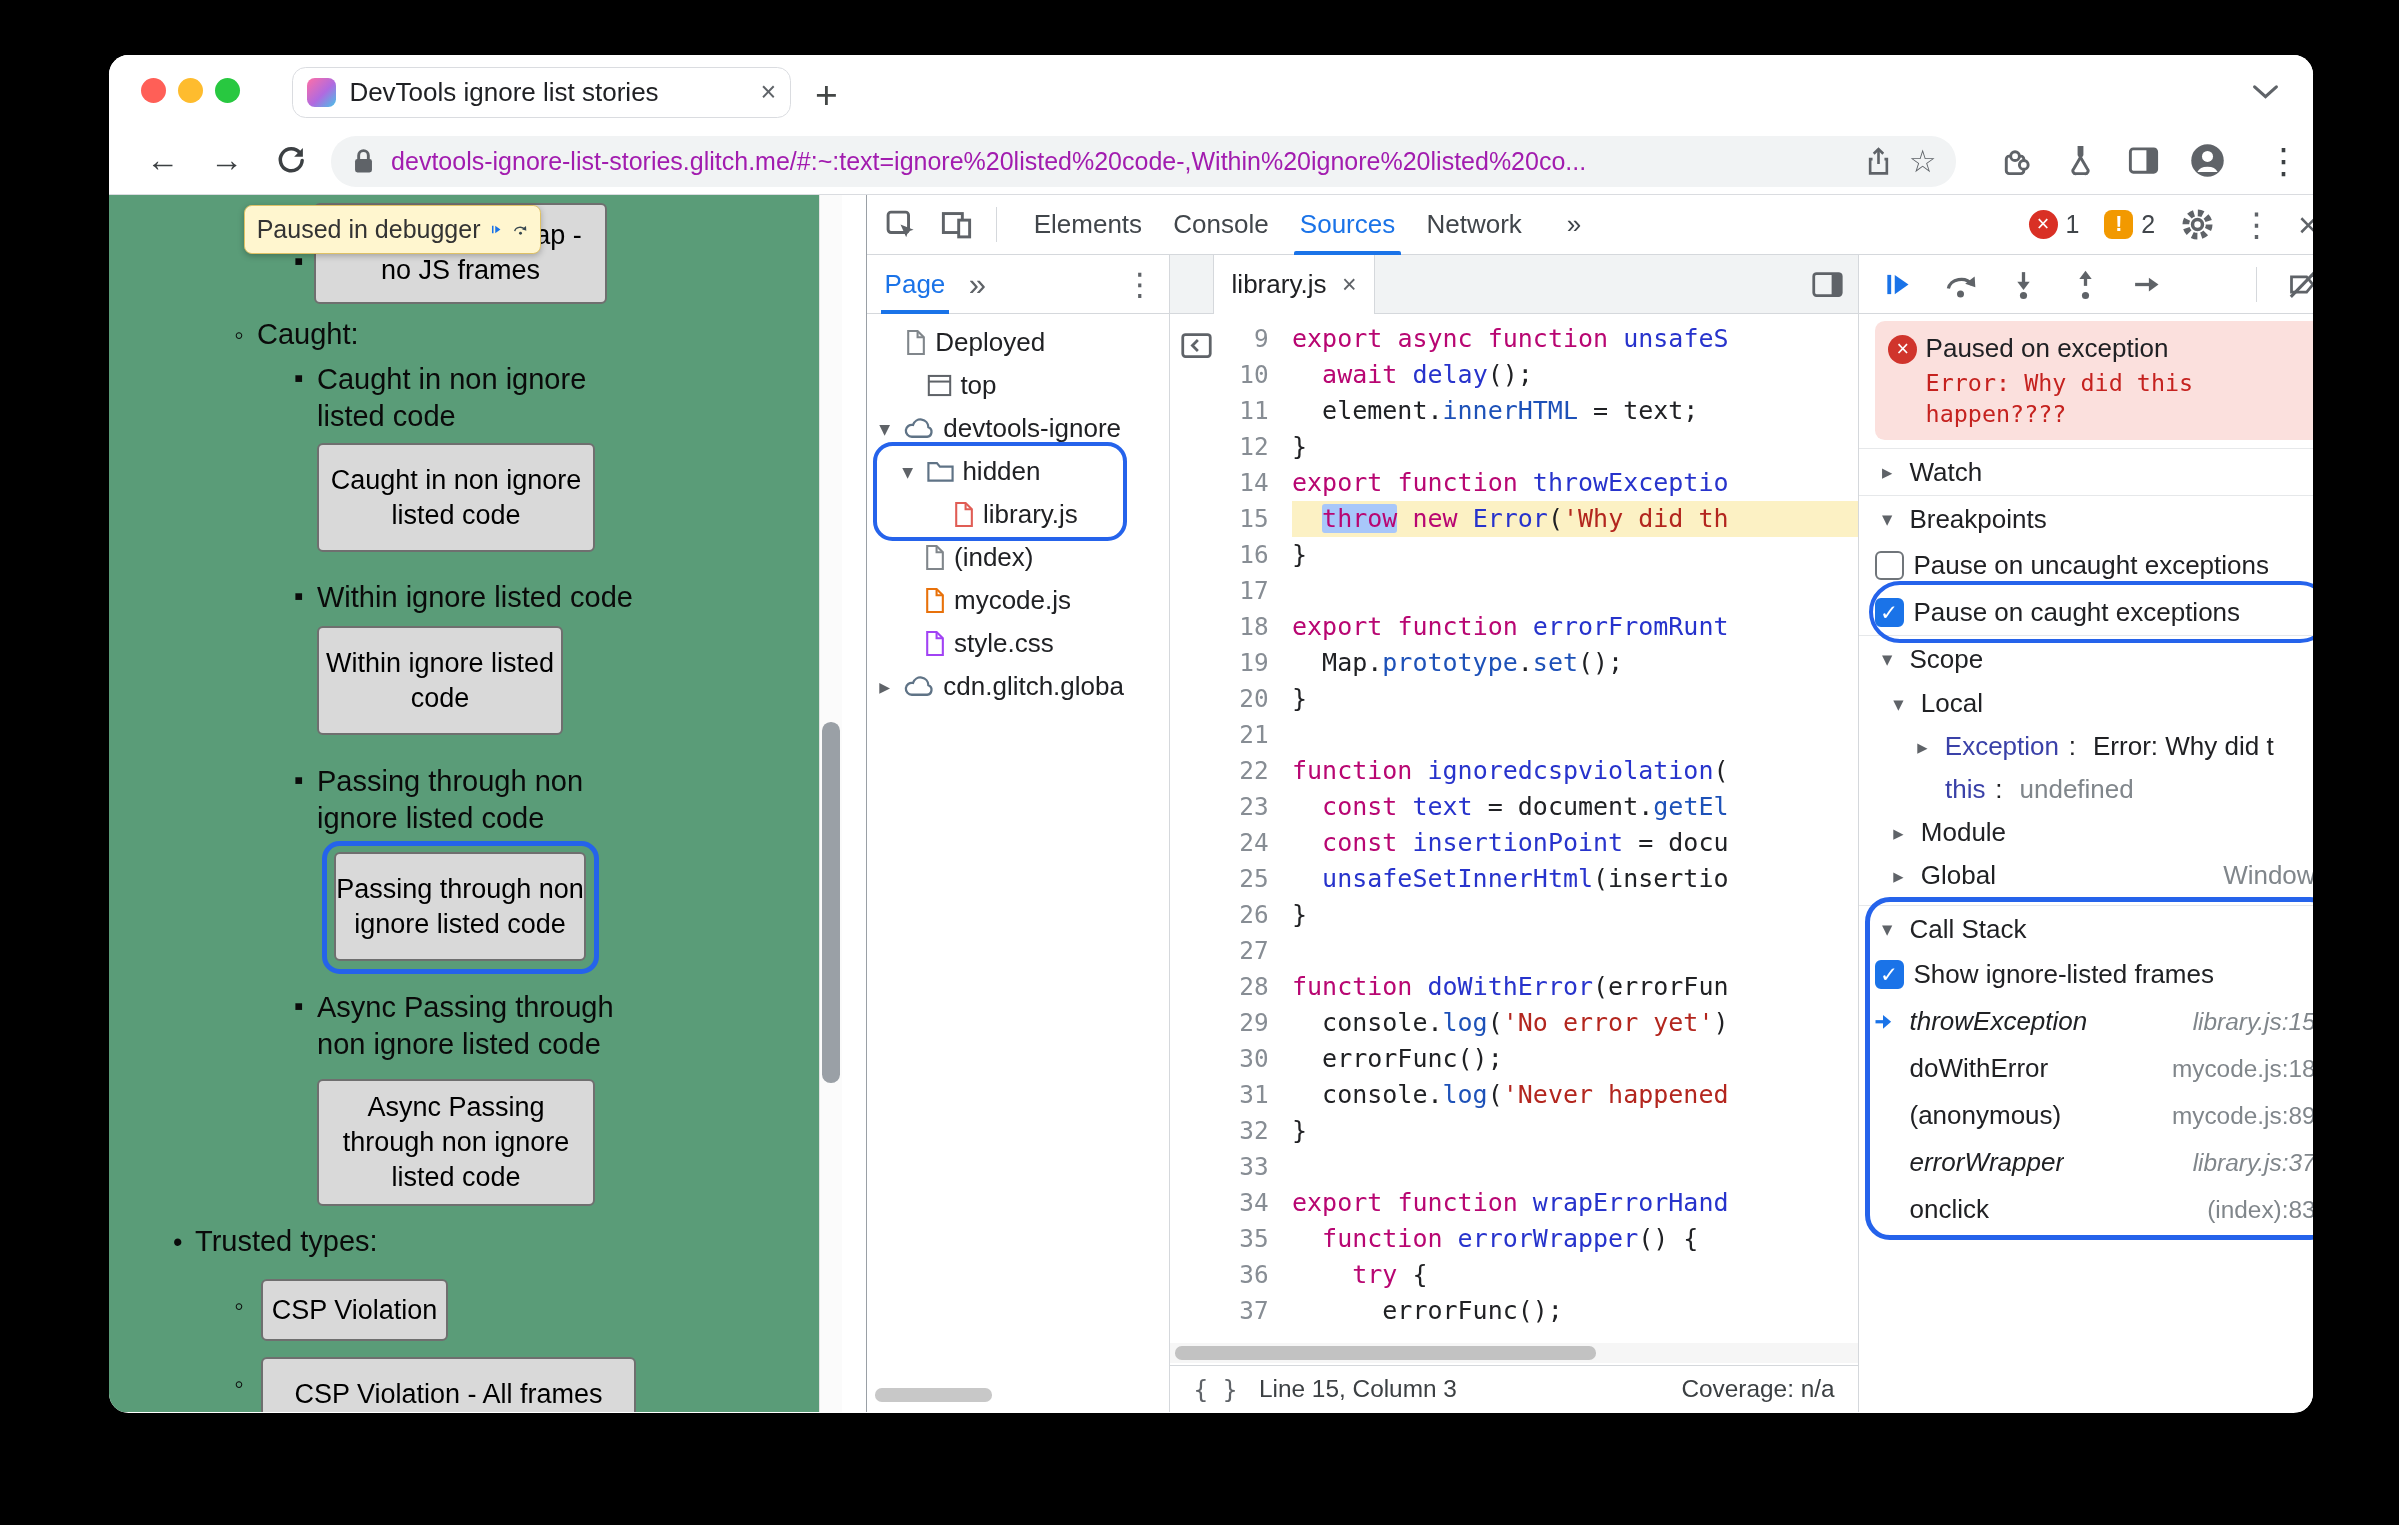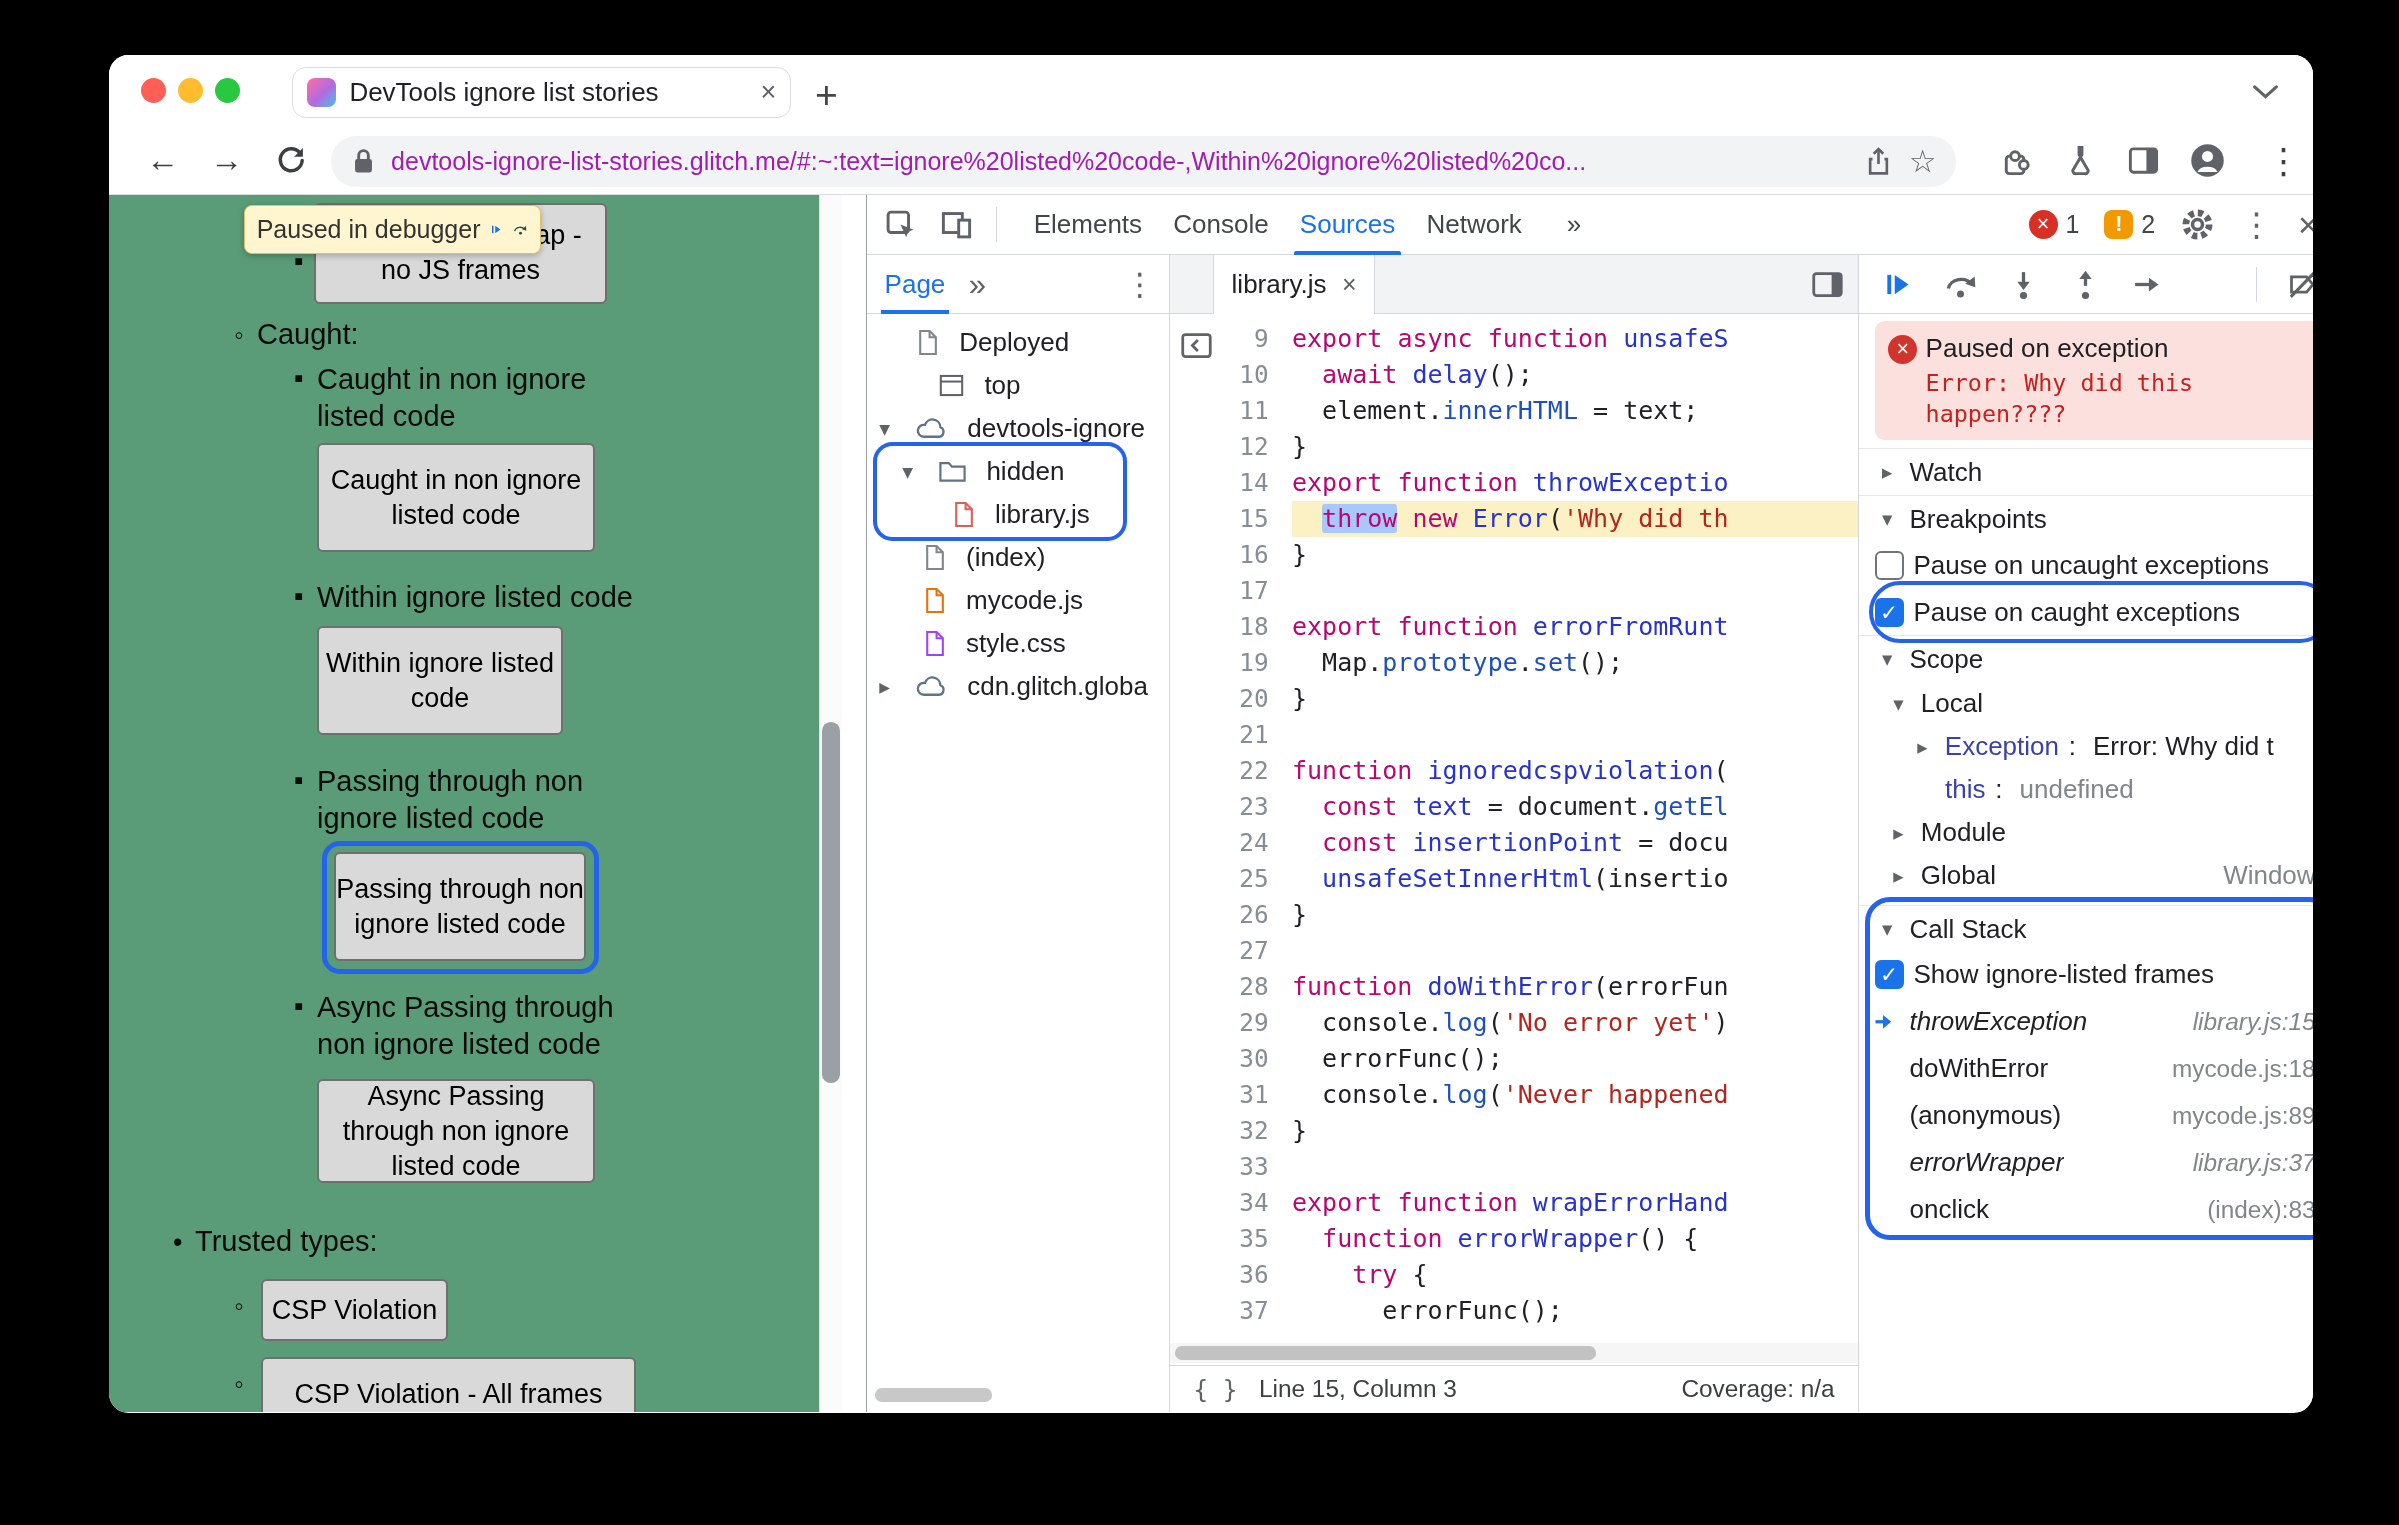--- a/index.html
+++ b/index.html
@@ -43,21 +43,21 @@
   .badge { display:flex; align-items:center; gap:7.8px; font-size:25px; color:#41464b; }
   .badge .err { width:29px; height:29px; border-radius:50%; background:#d93025; color:#fff; font-size:21.5px; display:flex; align-items:center; justify-content:center; }
   .badge .warn { width:29px; height:29px; border-radius:7.8px; background:#f29900; color:#fff; font-size:21.5px; font-weight:bold; display:flex; align-items:center; justify-content:center; }
   .gly { color:#5f6368; font-size:31px; line-height:1; }
 
   .nav-pane { position:absolute; left:0; top:60px; width:303px; height:1157px; border-right:1px solid #d5d8dc; overflow:hidden; }
   .pane-hdr { position:absolute; left:0; top:0; width:100%; height:59px; border-bottom:1px solid #d5d8dc; display:flex; align-items:center; padding:0 13.7px; gap:19.5px; }
   .pagetab { color:#1a73e8; font-size:26px; position:relative; height:59px; display:flex; align-items:center; padding:0 3.9px; }
   .pagetab::after { content:""; position:absolute; left:0; right:0; bottom:0; height:3.9px; background:#1a73e8; }
   .nav-rows { position:absolute; left:0; top:66px; width:100%; }
-  .nav-row { height:43px; display:flex; align-items:center; gap:19px; font-size:26px; color:#202124; white-space:nowrap; }
+  .nav-row { height:43px; display:flex; align-items:center; gap:7px; font-size:26px; color:#202124; white-space:nowrap; }
   .twisty { width:23.4px; color:#5f6368; font-size:21.5px; text-align:center; }
   .nicon { display:flex; align-items:center; }
   .nav-sb { position:absolute; left:7.8px; top:1133px; width:117px; height:13.7px; background:#c8c8c8; border-radius:6.8px; }
 
   .ed-pane { position:absolute; left:303px; top:60px; width:688px; height:1157px; overflow:hidden; }
   .ed-tabbar { position:absolute; left:0; top:0; width:100%; height:59px; background:#f1f3f4; border-bottom:1px solid #d5d8dc; display:flex; align-items:center; }
   .ed-tab { height:59px; background:#fff; border-right:1px solid #d5d8dc; border-left:1px solid #d5d8dc; margin-left:43px; display:flex; align-items:center; padding:0 17.6px; gap:15.6px; font-size:26px; }
   .code-scroll { position:absolute; left:0; top:66px; width:688px; height:1022px; overflow:hidden; font-family:"DejaVu Sans Mono",monospace; font-size:25px; }
   .code-line { display:flex; height:36px; line-height:36px; }
   .ln { flex:0 0 122px; text-align:right; padding-right:23.4px; color:#878d94; font-size:24.4px; }
@@ -188,21 +188,21 @@
 code</div>
 
     <div class="bullet" style="left:185px;top:570px">▪</div>
     <div class="ptext" style="left:208px;top:568px;width:288px">Passing through non ignore listed code</div>
     <div class="gbtn" style="left:225px;top:657px;width:252px;height:109px">Passing through non
 ignore listed code</div>
     <div class="ring" style="left:213px;top:646px;width:277px;height:133px;border-radius:17.6px"></div>
 
     <div class="bullet" style="left:185px;top:796px">▪</div>
     <div class="ptext" style="left:208px;top:794px;width:312px">Async Passing through non ignore listed code</div>
-    <div class="gbtn" style="left:208px;top:884px;width:278px;height:104px">Async Passing
+    <div class="gbtn" style="left:208px;top:884px;width:278px;height:127px">Async Passing
 through non ignore
 listed code</div>
 
     <div class="bullet" style="left:64px;top:1032px">•</div>
     <div class="ptext" style="left:86px;top:1028px">Trusted types:</div>
 
     <div class="bullet" style="left:125px;top:1096px">◦</div>
     <div class="gbtn" style="left:152px;top:1084px;width:187px;height:62px">CSP Violation</div>
 
     <div class="bullet" style="left:125px;top:1174px">◦</div>

